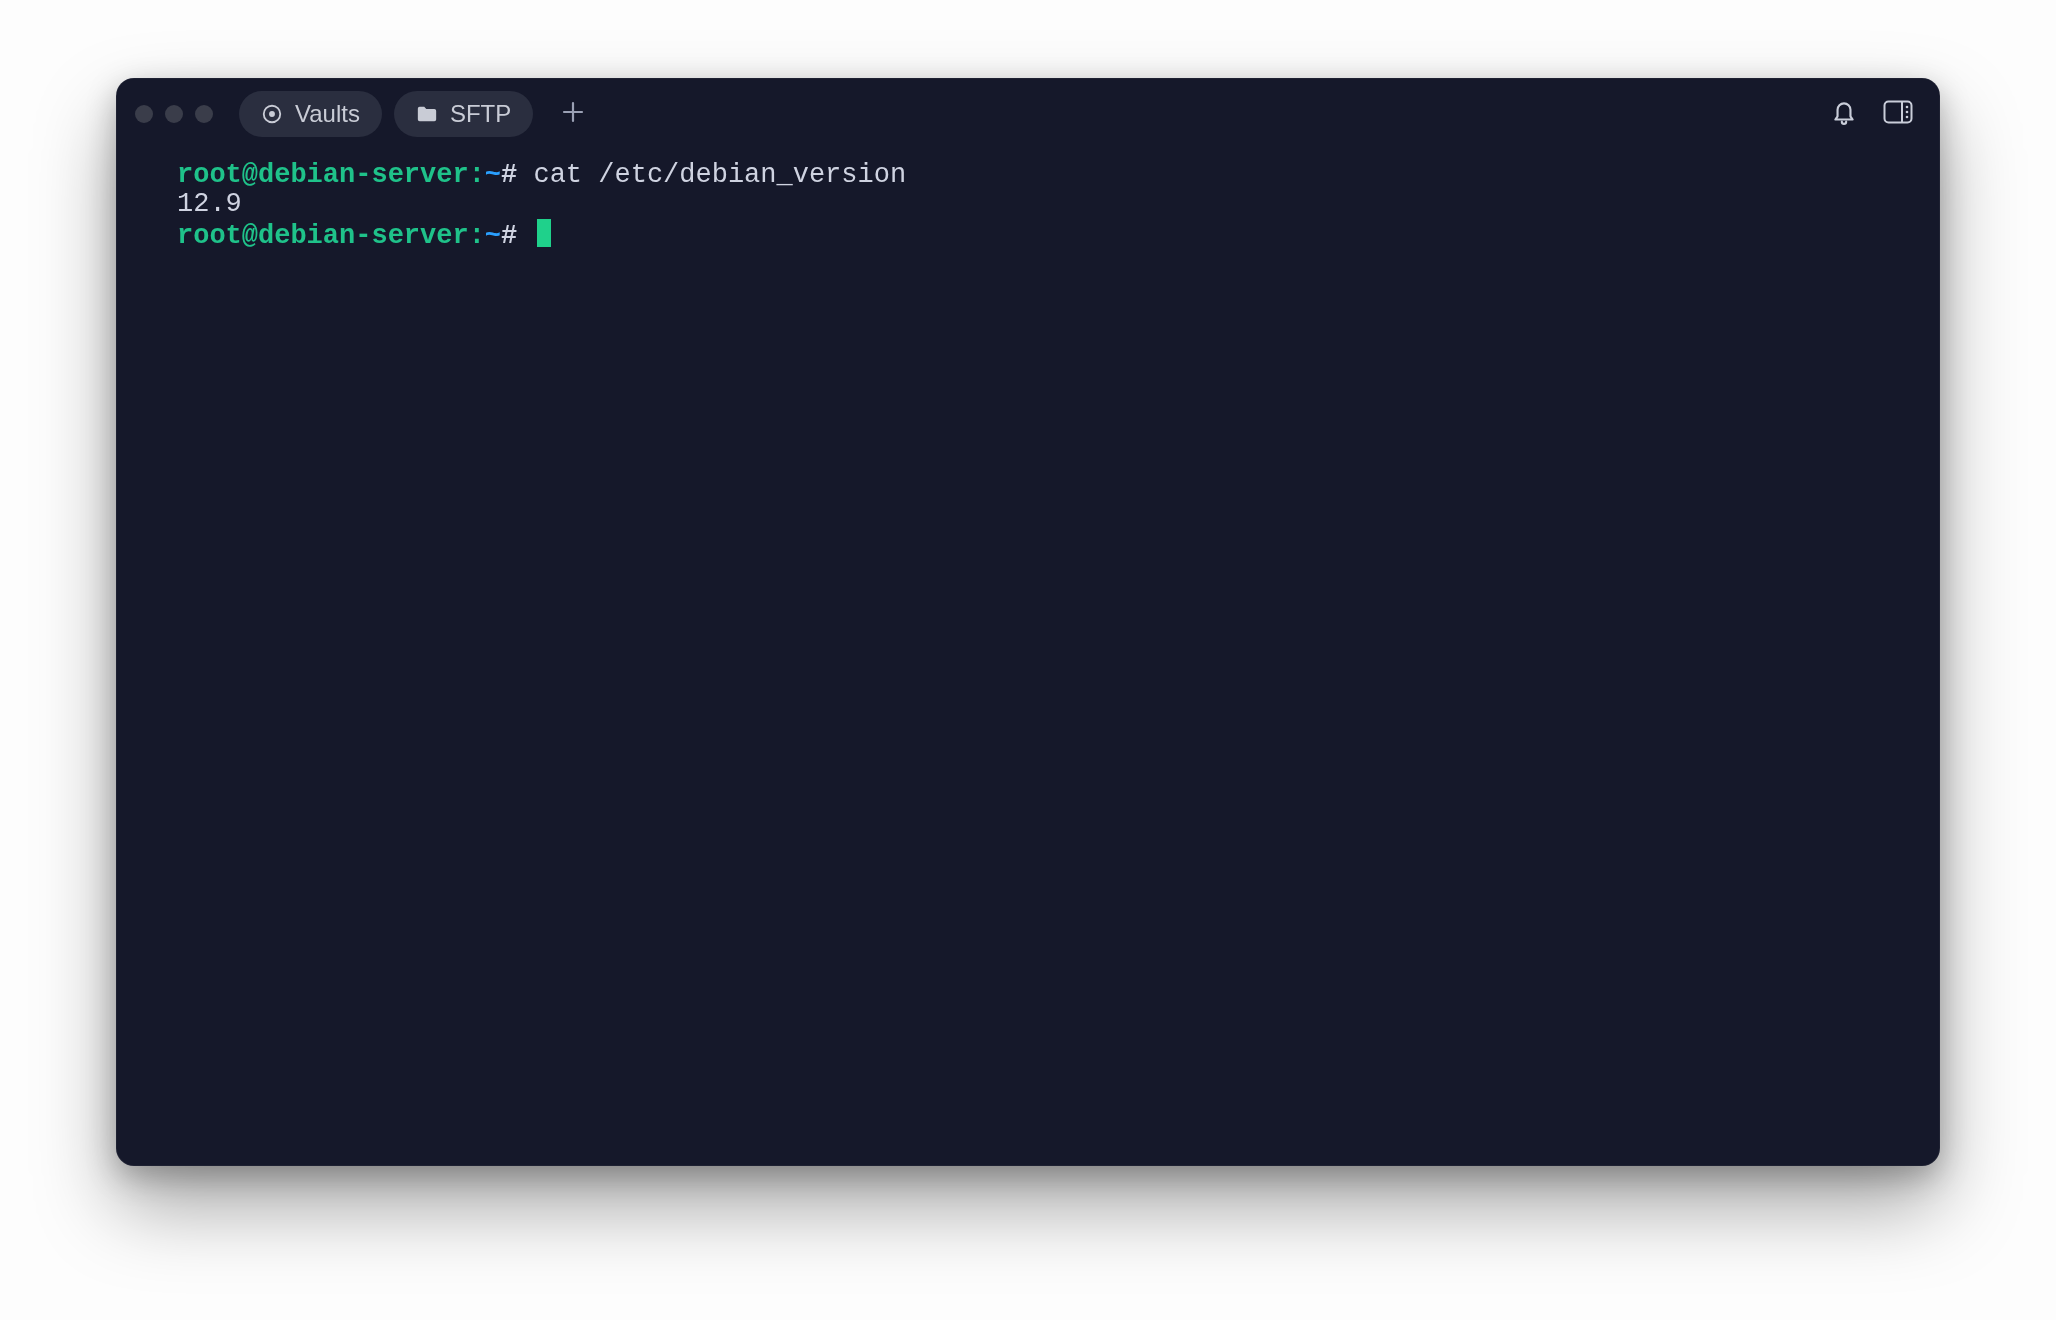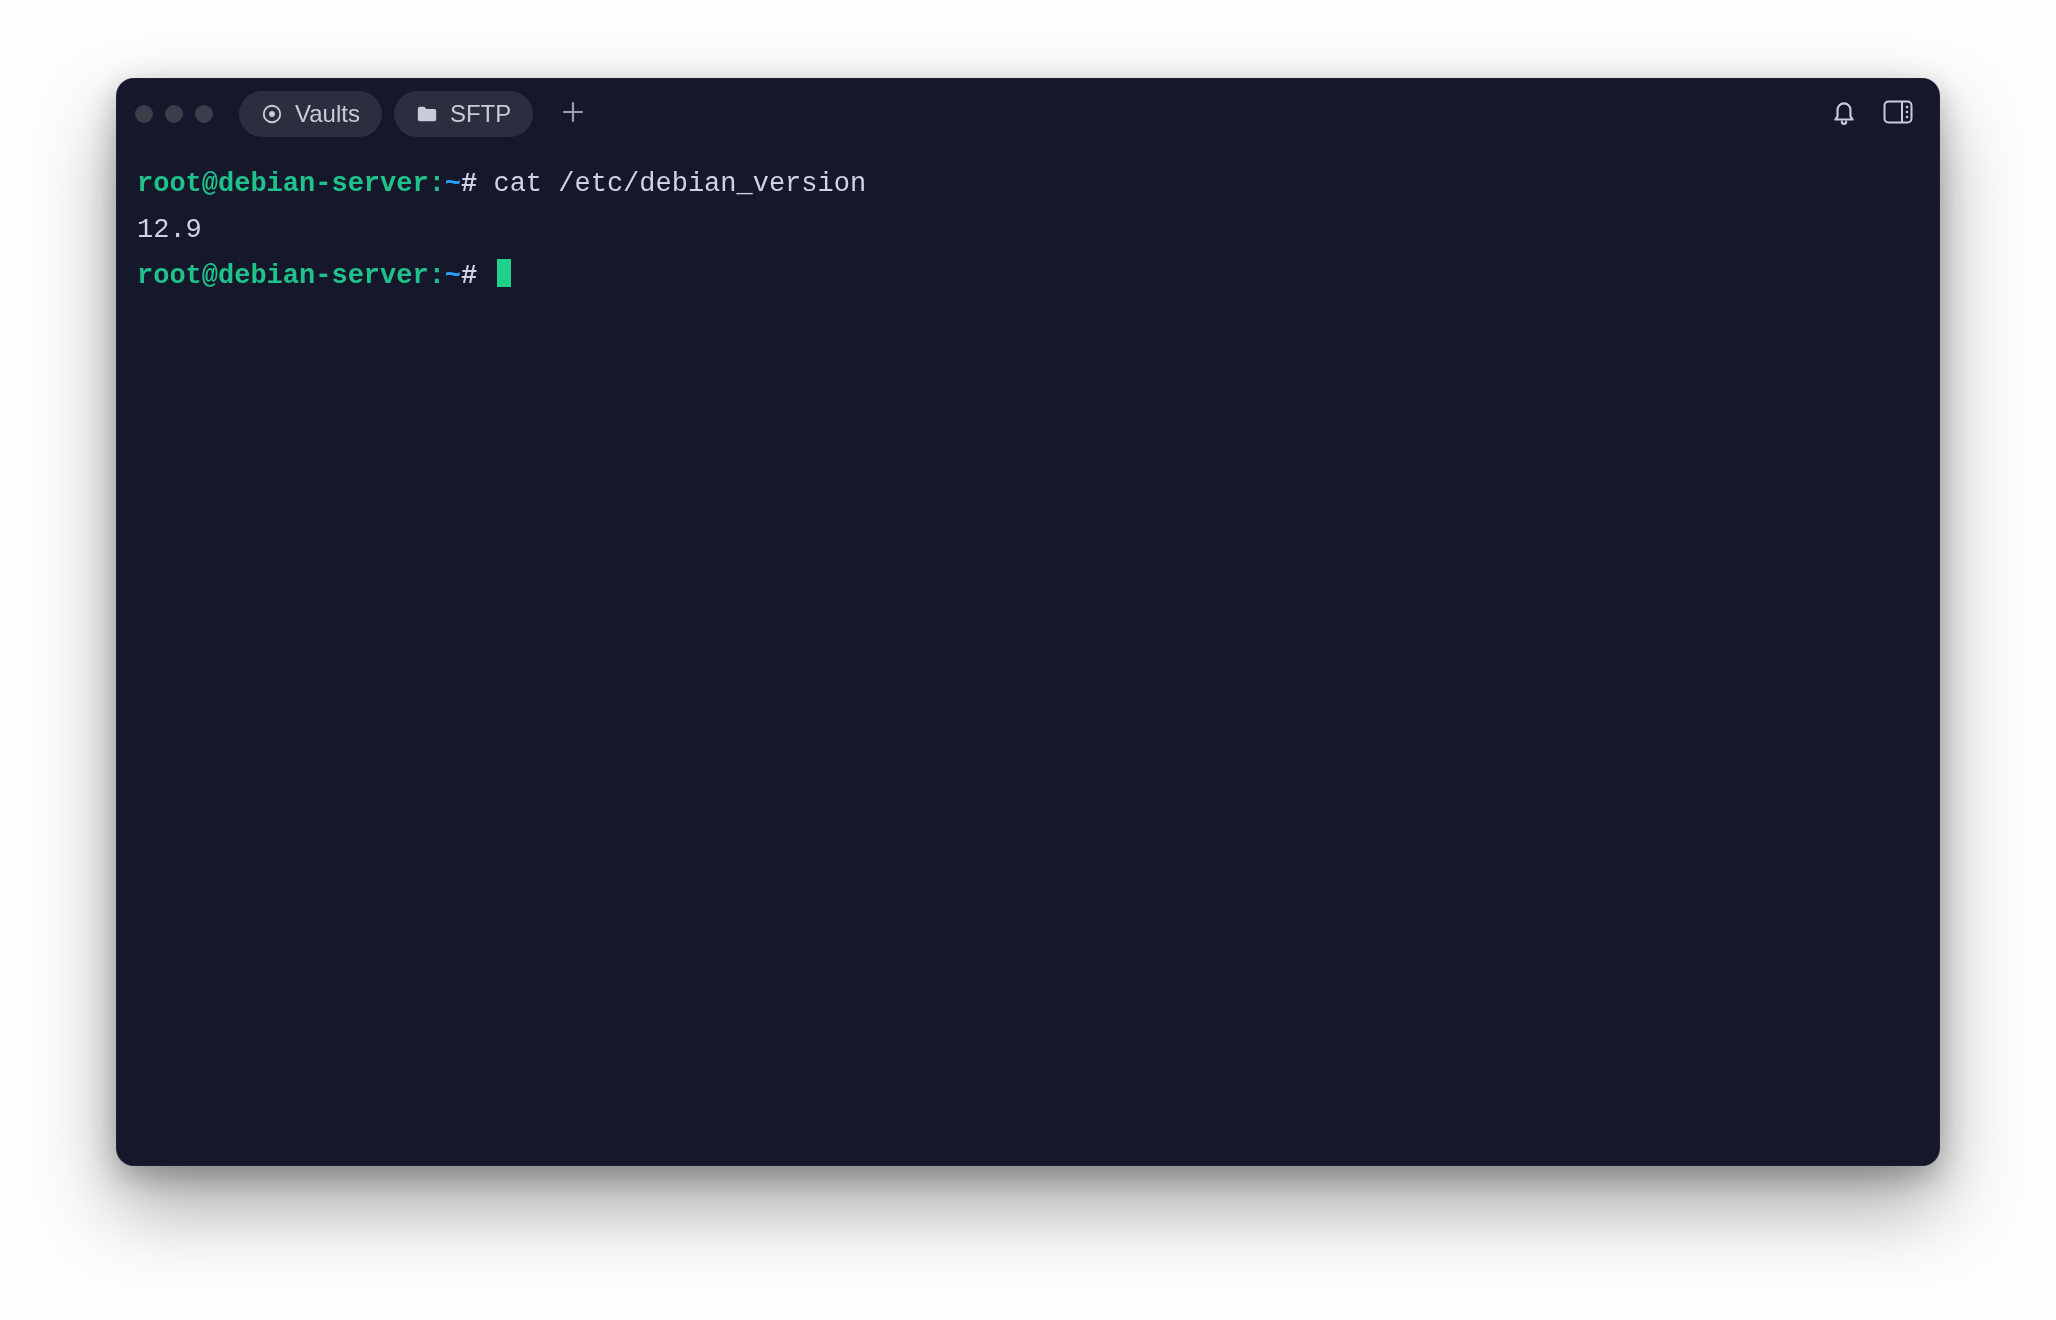--- a/index.html
+++ b/index.html
@@ -102,24 +102,25 @@
     color: #c9cdd9;
     cursor: pointer;
     display: inline-flex;
     align-items: center; justify-content: center;
   }
   .terminal {
     flex: 1;
     padding: 12px 20px 20px 20px;
     font-family: "SF Mono", ui-monospace, Menlo, Consolas, "Liberation Mono", monospace;
     font-size: 27px;
-    line-height: 46px;
+    line-height: 29px;
     color: #cfd3e1;
     white-space: pre;
     overflow: hidden;
+    margin-left: 40px;
   }
   .prompt { color: #1fc28a; font-weight: 700; }
   .tilde  { color: #2aa0ff; font-weight: 700; }
   .hash   { color: #cfd3e1; font-weight: 700; }
   .cmd    { color: #cfd3e1; }
   .output { color: #cfd3e1; }
   .cursor {
     display: inline-block;
     width: 14px; height: 28px;
     background: #1fd18b;

